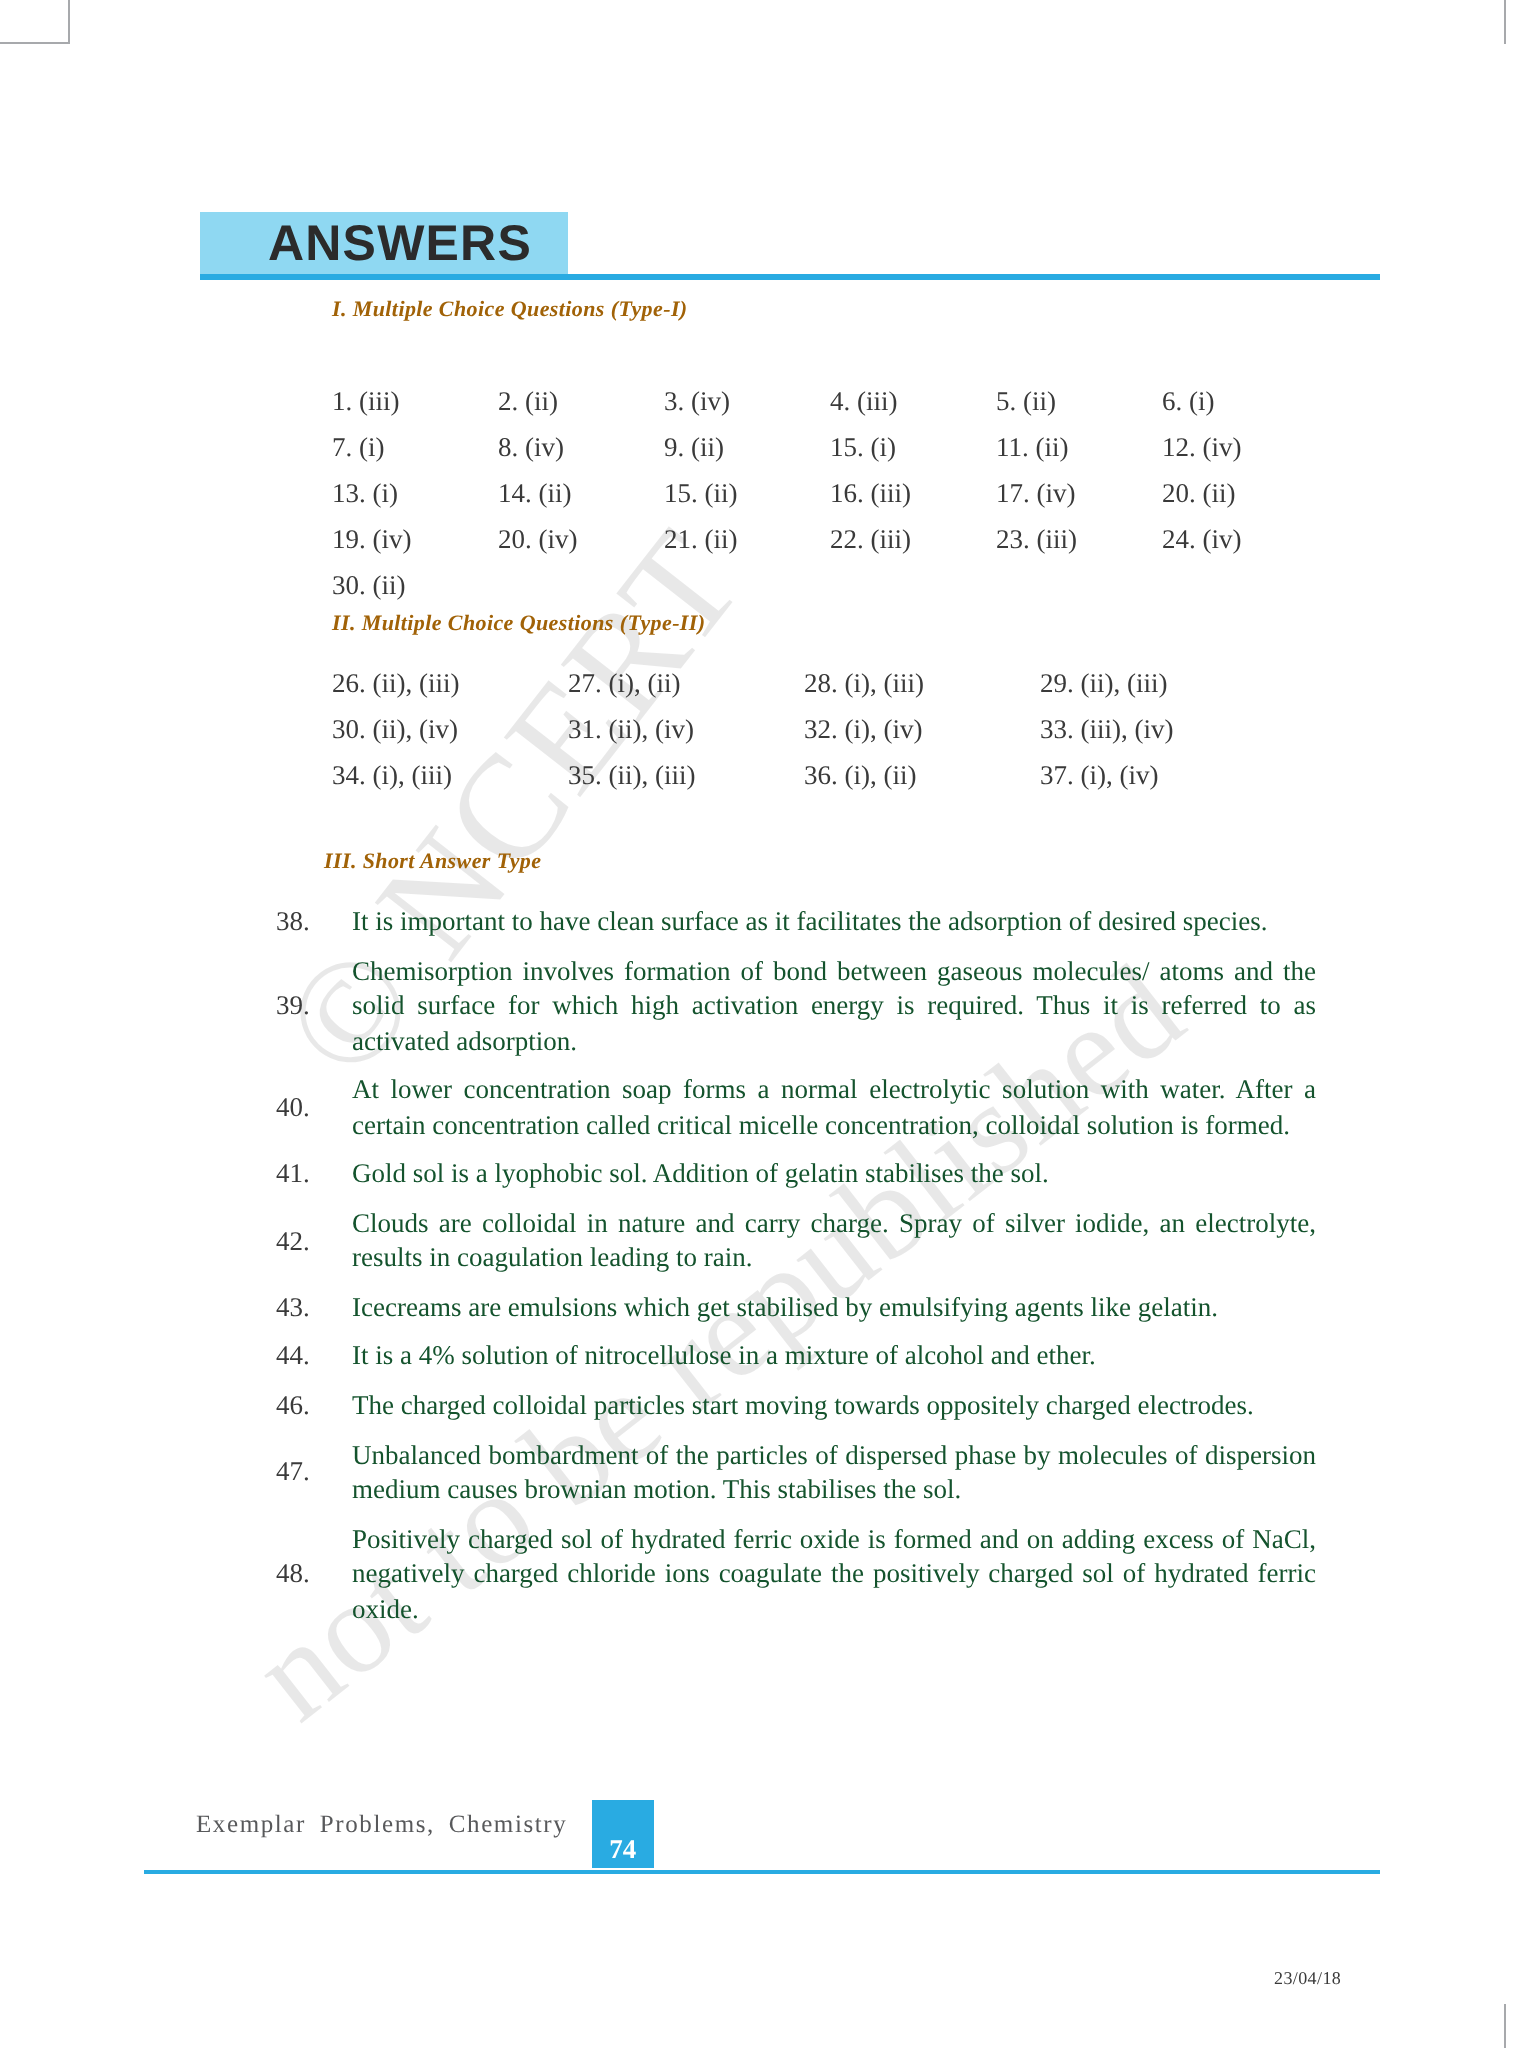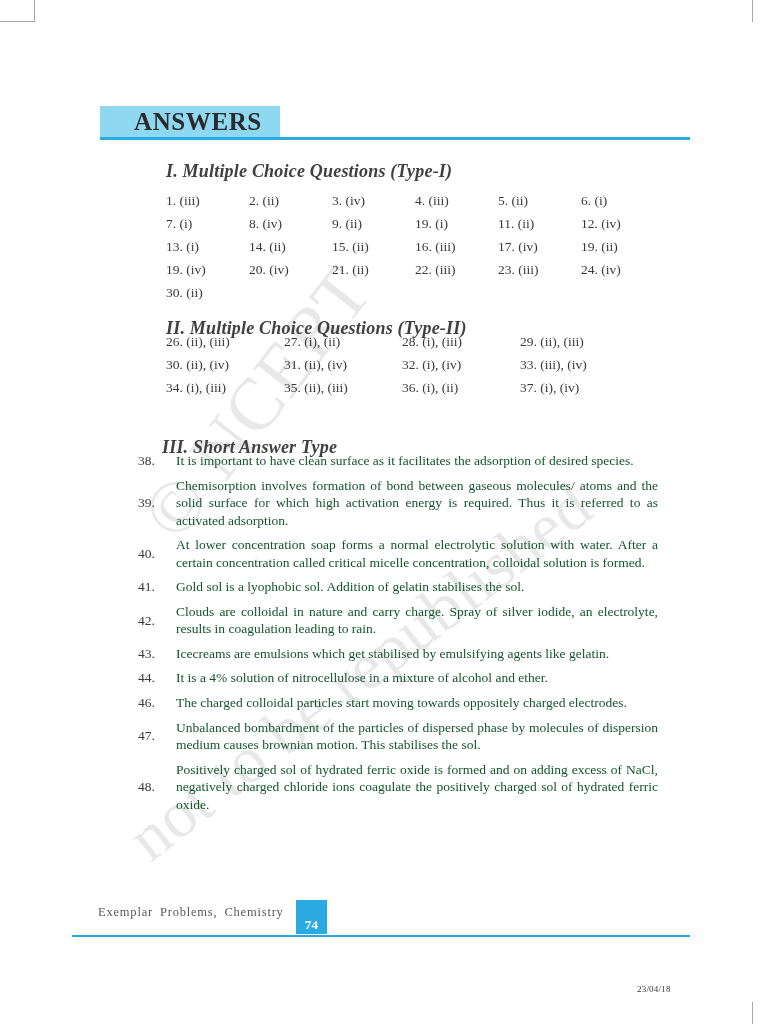--- a/index.html
+++ b/index.html
@@ -62,45 +62,44 @@
   .header-wrap {
     position: absolute;
     left: 100px;
     top: 106px;
     width: 590px;
   }
   .answers-box {
     display: inline-block;
     background: #8fd8f2;
     padding: 3px 18px 2px 34px;
-    font-family: Liberation Serif, serif;
+    font-family: Liberation Sans, sans-serif;
     font-weight: bold;
     font-size: 25px;
     letter-spacing: 0.6px;
     color: #2b2b2b;
     line-height: 1.05;
   }
   .header-rule {
     width: 590px;
     height: 3px;
     background: #29ABE2;
     margin-top: 0px;
   }
 
   
   .section-heading {
     position: absolute;
     font-family: "Liberation Serif", serif;
     font-weight: bold;
     font-style: italic;
-    font-size: 18px;
-    color: #404040;
+    font-size: 11px;
+    color: #a16207;
     letter-spacing: 0.2px;
     white-space: nowrap;
-    margin-top: 12px;
   }
   #heading-1 { left: 166px; top: 149px; }
   #heading-2 { left: 166px; top: 306px; }
   #heading-3 { left: 162px; top: 425px; }
 
   
   .mcq-grid {
     position: absolute;
     font-family: "Liberation Serif", serif;
     font-size: 13.5px;
@@ -217,24 +216,24 @@
     <div class="header-rule"></div>
   </div>
 
   <div class="section-heading" id="heading-1">I. Multiple Choice Questions (Type-I)</div>
 
   <div class="mcq-grid" id="grid-type1">
     <div class="mcq-row">
       <span class="mcq-cell">1. (iii)</span><span class="mcq-cell">2. (ii)</span><span class="mcq-cell">3. (iv)</span><span class="mcq-cell">4. (iii)</span><span class="mcq-cell">5. (ii)</span><span class="mcq-cell">6. (i)</span>
     </div>
     <div class="mcq-row">
-      <span class="mcq-cell">7. (i)</span><span class="mcq-cell">8. (iv)</span><span class="mcq-cell">9. (ii)</span><span class="mcq-cell">19. (i)</span><span class="mcq-cell">11. (ii)</span><span class="mcq-cell">12. (iv)</span>
-    </div>
-    <div class="mcq-row">
-      <span class="mcq-cell">13. (i)</span><span class="mcq-cell">14. (ii)</span><span class="mcq-cell">15. (ii)</span><span class="mcq-cell">16. (iii)</span><span class="mcq-cell">17. (iv)</span><span class="mcq-cell">19. (ii)</span>
+      <span class="mcq-cell">7. (i)</span><span class="mcq-cell">8. (iv)</span><span class="mcq-cell">9. (ii)</span><span class="mcq-cell">15. (i)</span><span class="mcq-cell">11. (ii)</span><span class="mcq-cell">12. (iv)</span>
+    </div>
+    <div class="mcq-row">
+      <span class="mcq-cell">13. (i)</span><span class="mcq-cell">14. (ii)</span><span class="mcq-cell">15. (ii)</span><span class="mcq-cell">16. (iii)</span><span class="mcq-cell">17. (iv)</span><span class="mcq-cell">20. (ii)</span>
     </div>
     <div class="mcq-row">
       <span class="mcq-cell">19. (iv)</span><span class="mcq-cell">20. (iv)</span><span class="mcq-cell">21. (ii)</span><span class="mcq-cell">22. (iii)</span><span class="mcq-cell">23. (iii)</span><span class="mcq-cell">24. (iv)</span>
     </div>
     <div class="mcq-row">
       <span class="mcq-cell">30. (ii)</span>
     </div>
   </div>
 
   <div class="section-heading" id="heading-2">II. Multiple Choice Questions (Type-II)</div>

